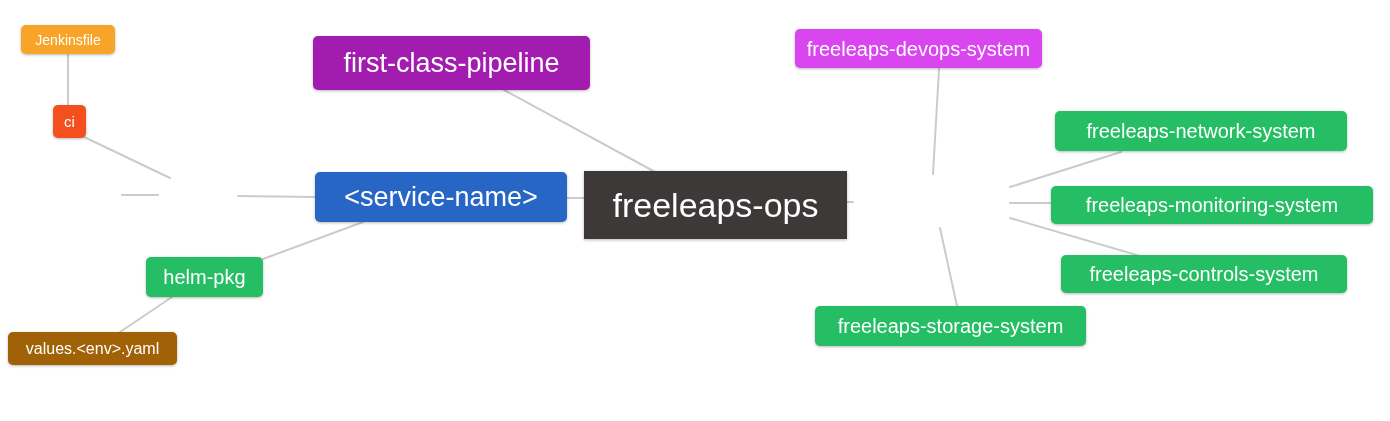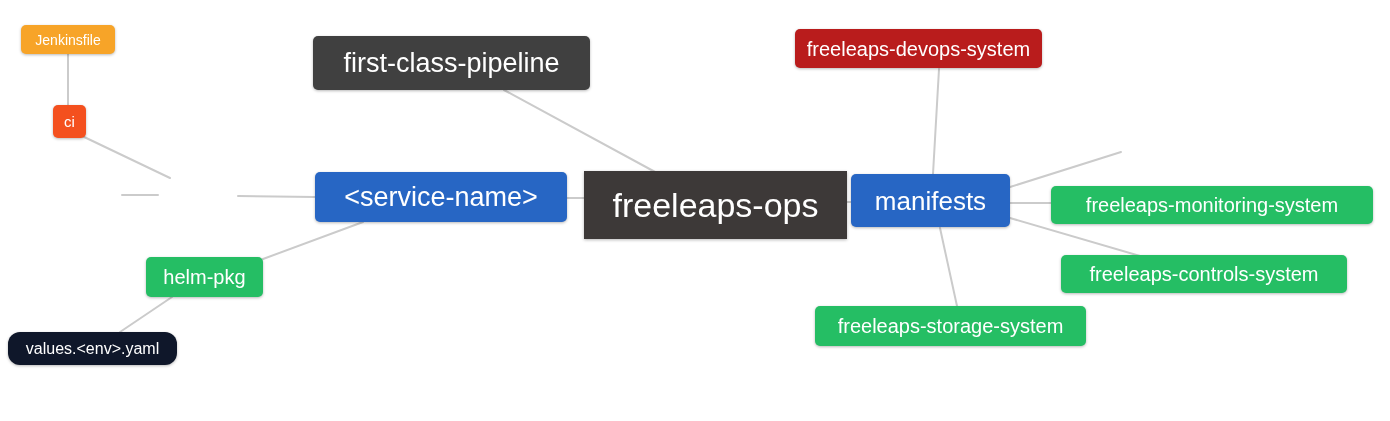--- a/index.html
+++ b/index.html
@@ -69,23 +69,23 @@
     <line x1="939" y1="69" x2="933" y2="174" style="stroke: rgb(203, 203, 203);"></line>
     <line x1="1010" y1="187" x2="1121" y2="152" style="stroke: rgb(203, 203, 203);"></line>
     <line x1="1010" y1="203" x2="1051" y2="203" style="stroke: rgb(203, 203, 203);"></line>
     <line x1="1010" y1="218" x2="1140" y2="256" style="stroke: rgb(203, 203, 203);"></line>
     <line x1="940" y1="228" x2="957" y2="306" style="stroke: rgb(203, 203, 203);"></line>
   </svg>
 
   <div class="node n-jenkinsfile" style="background-color: rgb(247, 164, 40);">Jenkinsfile</div>
   <div class="node n-ci" style="background-color: rgb(244, 80, 30);">ci</div>
   <div class="node n-helm-pkg" style="background-color: rgb(37, 190, 100);">helm-pkg</div>
-  <div class="node n-values" style="background-color: #0f172a; border-radius: 12px;">values.&lt;env&gt;.yaml</div>
-  <div class="node n-fcp" style="background-color: #404040; text-align: center;">first-class-pipeline</div>
+  <div class="node n-values" style="background-color: #a16207;">values.&lt;env&gt;.yaml</div>
+  <div class="node n-fcp" style="background-color: #a21caf; text-align: center;">first-class-pipeline</div>
   <div class="node n-service-name" style="background-color: rgb(39, 102, 196);">&lt;service-name&gt;</div>
   <div class="node n-freeleaps-ops" style="background-color: rgb(61, 57, 56);">freeleaps-ops</div>
-  <div class="node n-manifests" style="background-color: rgb(39, 102, 196);">manifests</div>
-  <div class="node n-devops" style="background-color: #b91c1c;">freeleaps-devops-system</div>
+  <div class="node n-devops" style="background-color: #d946ef;">freeleaps-devops-system</div>
+  <div class="node n-network" style="background-color: rgb(37, 190, 100);">freeleaps-network-system</div>
   <div class="node n-monitoring" style="background-color: rgb(37, 190, 100);">freeleaps-monitoring-system</div>
   <div class="node n-controls" style="background-color: rgb(37, 190, 100);">freeleaps-controls-system</div>
   <div class="node n-storage" style="background-color: rgb(37, 190, 100);">freeleaps-storage-system</div>
 
 </div>
 
 </body></html>

